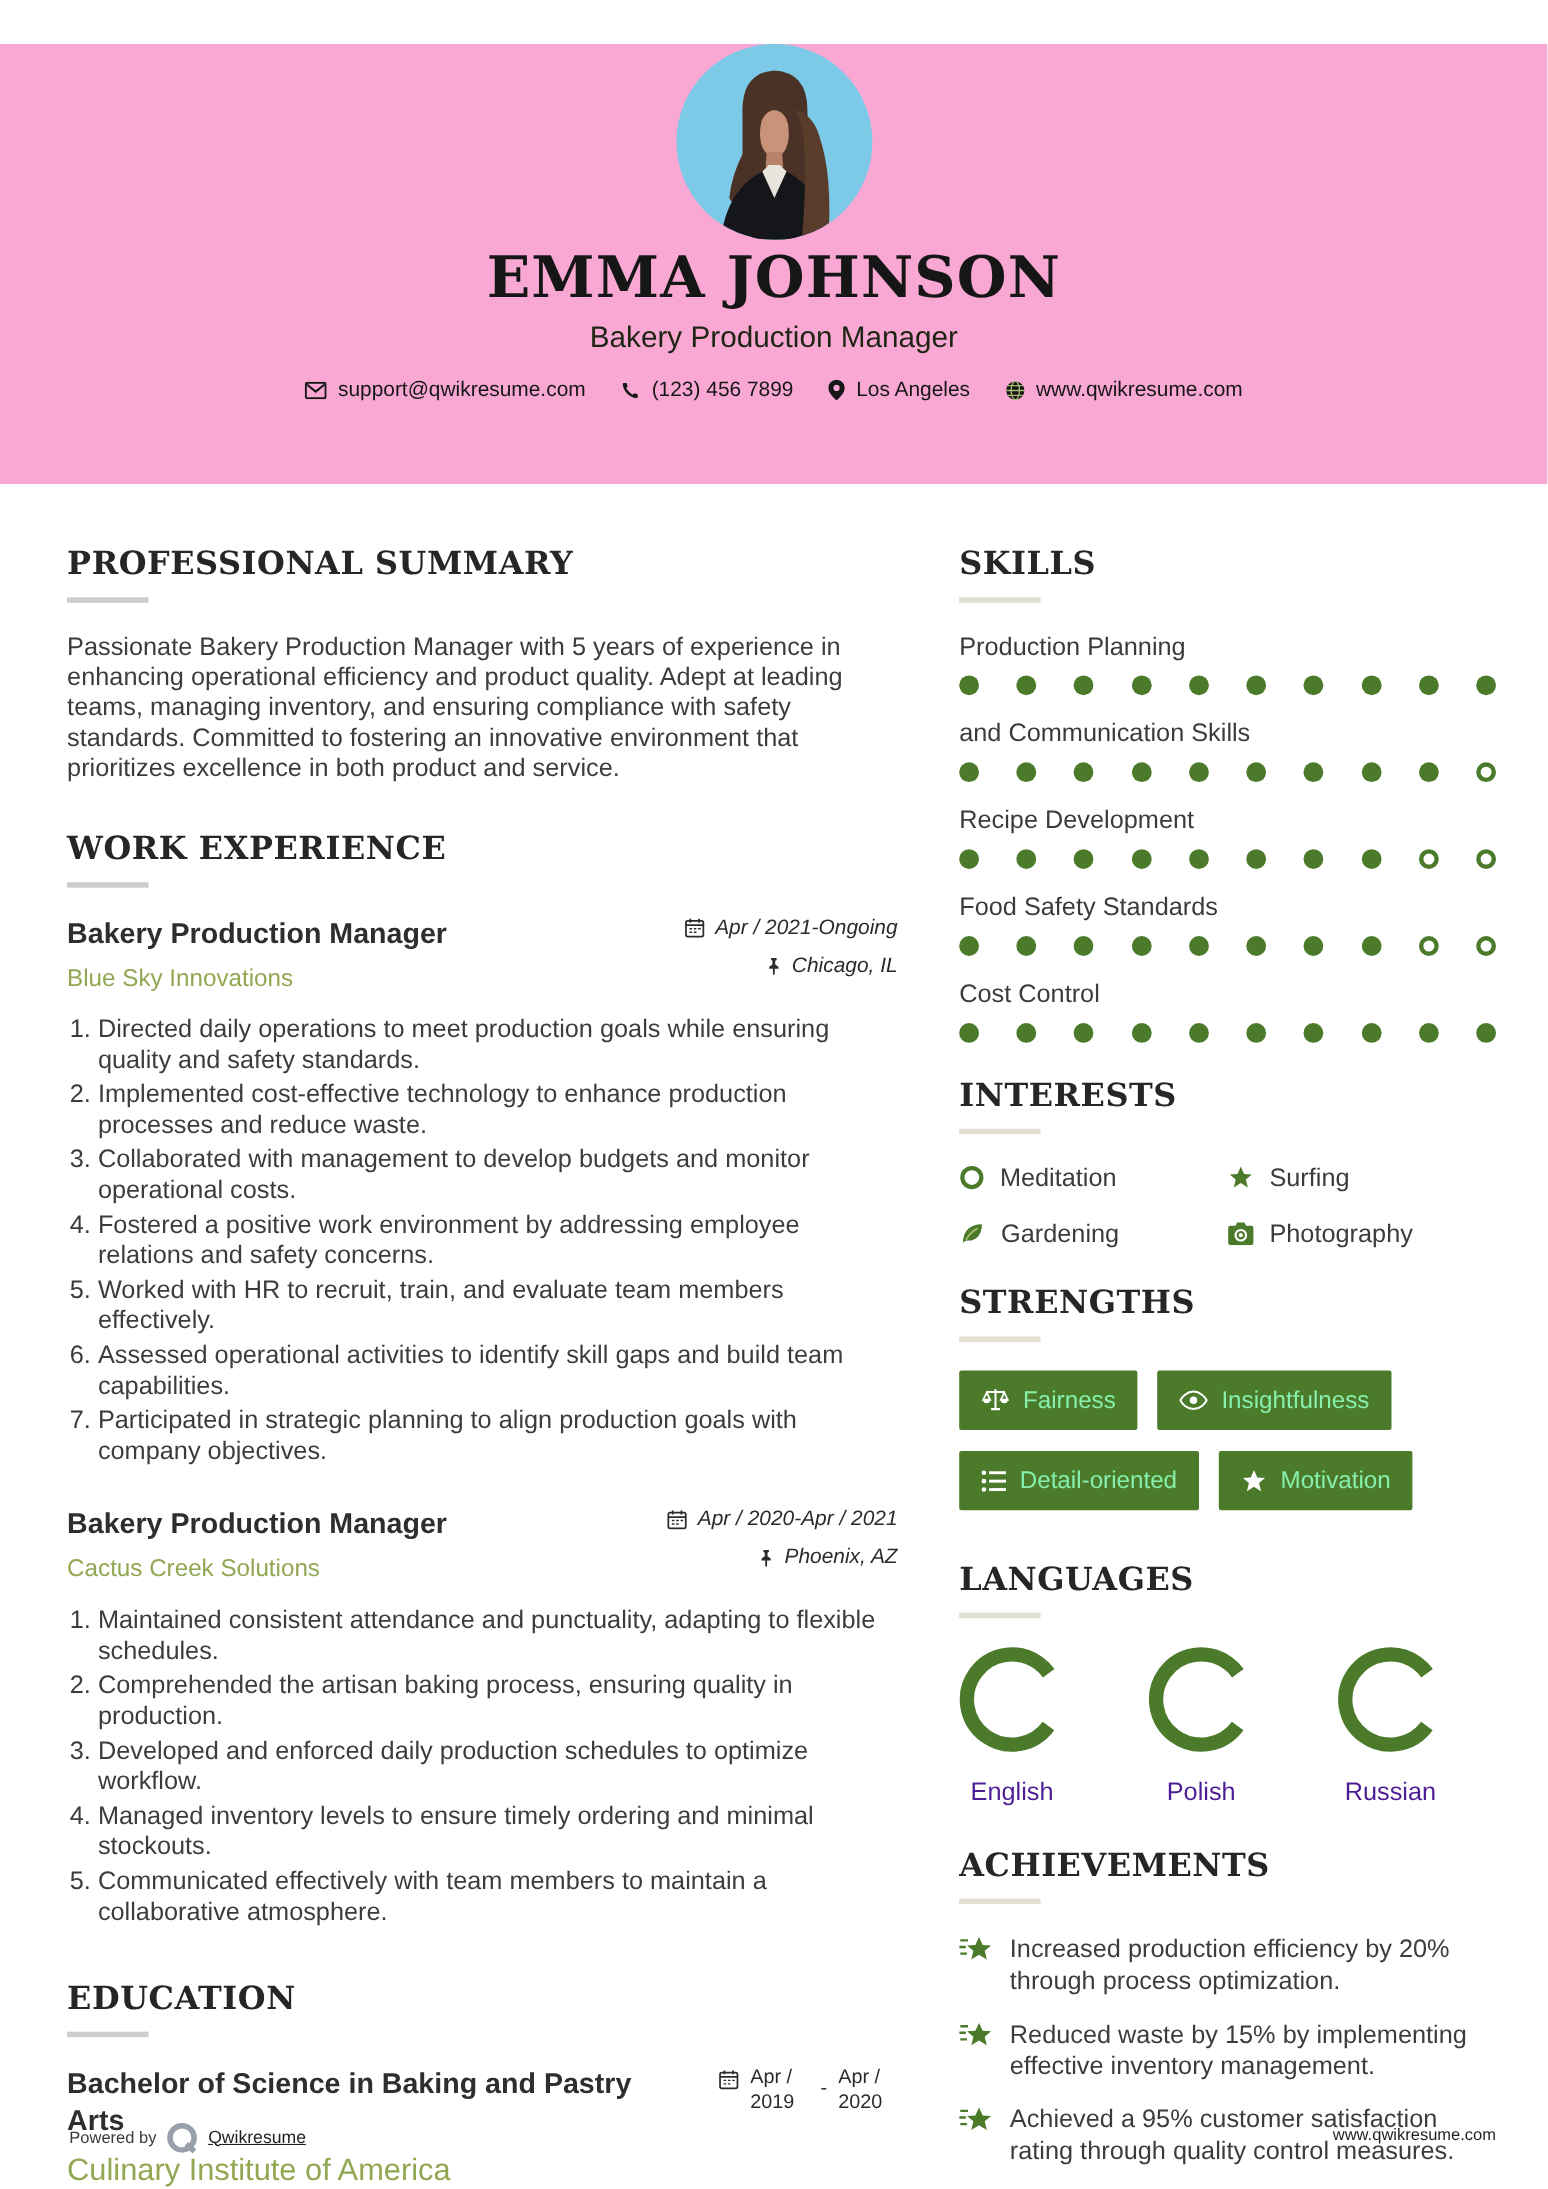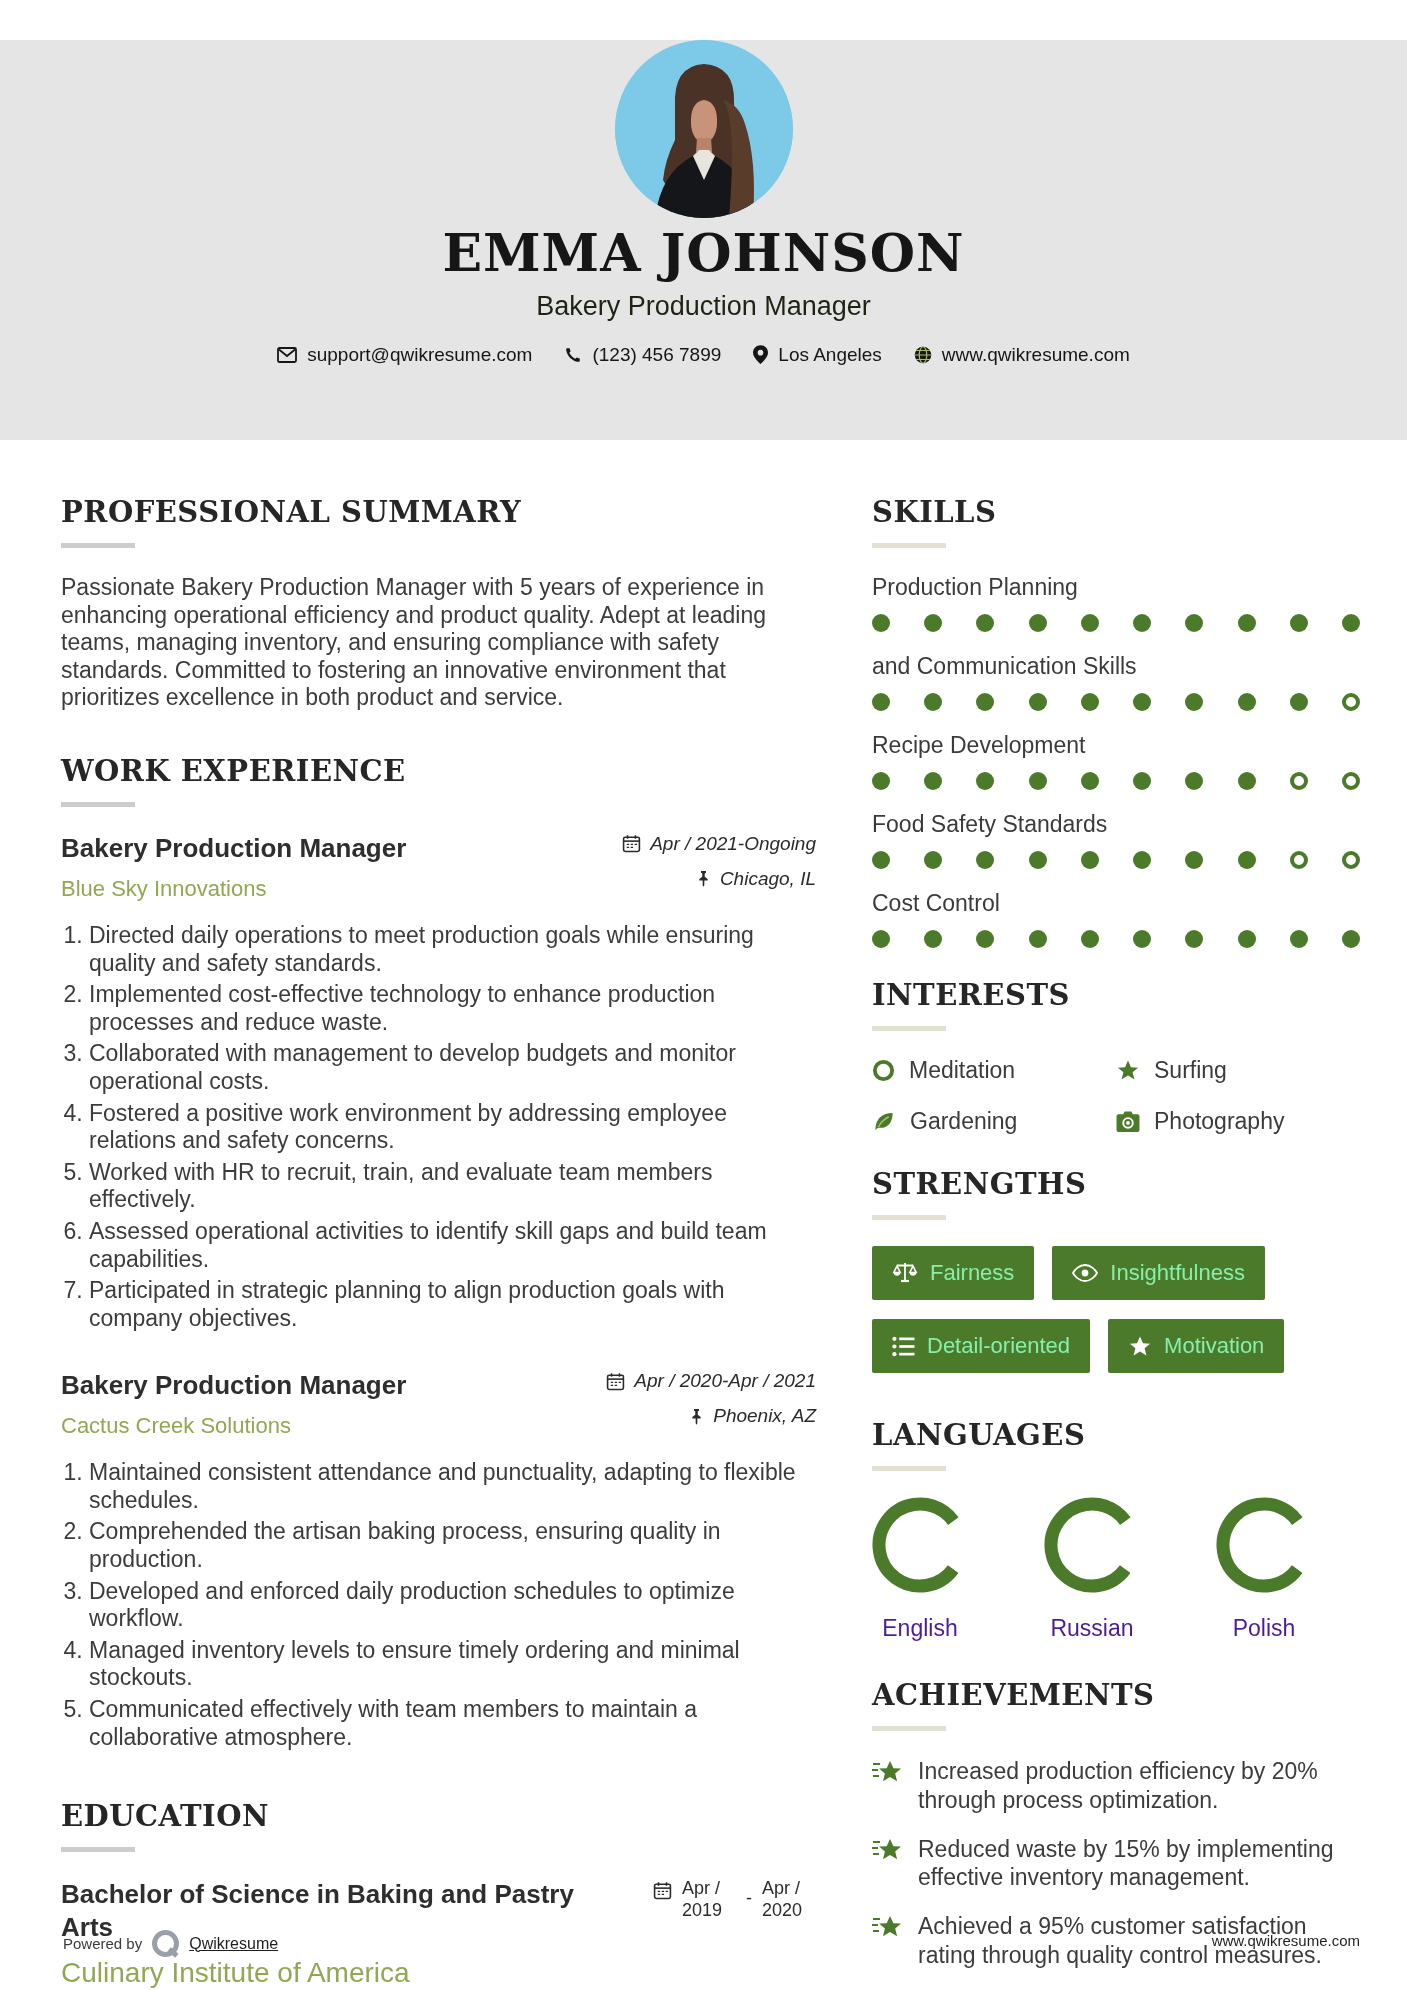--- a/index.html
+++ b/index.html
@@ -1,21 +1,21 @@
 <!DOCTYPE html>
 <html><head>
 <meta charset="utf-8">
 <style>
   * { margin:0; padding:0; box-sizing:border-box; }
   html,body { background:#ffffff; }
   body { font-family:"Liberation Sans", sans-serif; color:#3a3a3a; }
   .page { position:relative; width:1407px; height:1990px; background:#ffffff; overflow:hidden; }
 
   
-  .header { height:400px; background:#e5e5e5; text-align:center; }
+  .header { height:400px; background:#f9a8d4; text-align:center; }
   .avatar { width:178px; height:178px; border-radius:50%; background:#7cc9e8; margin:40px auto 8px; position:relative; overflow:hidden; }
   .avatar svg { position:absolute; left:0; top:0; }
   .person-name { font-family:"DejaVu Serif", serif; font-weight:bold; font-size:52px; letter-spacing:1px; color:#161616; line-height:1.05; }
   .person-title { font-size:27px; color:#1d2414; margin-top:10px; font-weight:500; }
   .contact-row { display:flex; justify-content:center; align-items:flex-start; gap:14px; margin-top:22px; font-size:19px; color:#161616; font-weight:500; }
   .contact-item { display:flex; align-items:center; gap:10px; margin:0 9px; }
   .contact-item svg { display:block; }
 
   
   .content { display:flex; padding:55px 47px 0 61px; gap:56px; }
@@ -404,27 +404,27 @@
           <div class="lang">
             <svg width="96" height="96" viewBox="0 0 96 96">
                 <circle cx="48" cy="48" r="41" fill="none" stroke="#4b7b2a" stroke-width="13" stroke-dasharray="206.08847807549043 257.610597594363" transform="rotate(35.99999999999999 48 48)"></circle>
               </svg>
             <div class="lang-label">English</div>
           </div>
           <div class="lang">
             <svg width="96" height="96" viewBox="0 0 96 96">
                 <circle cx="48" cy="48" r="41" fill="none" stroke="#4b7b2a" stroke-width="13" stroke-dasharray="206.08847807549043 257.610597594363" transform="rotate(35.99999999999999 48 48)"></circle>
               </svg>
-            <div class="lang-label">Russian</div>
+            <div class="lang-label">Polish</div>
           </div>
           <div class="lang">
             <svg width="96" height="96" viewBox="0 0 96 96">
                 <circle cx="48" cy="48" r="41" fill="none" stroke="#4b7b2a" stroke-width="13" stroke-dasharray="206.08847807549043 257.610597594363" transform="rotate(35.99999999999999 48 48)"></circle>
               </svg>
-            <div class="lang-label">Polish</div>
+            <div class="lang-label">Russian</div>
           </div>
         </div>
       </div>
 
       <div style="margin-top:36px;">
         <h2 class="sec">ACHIEVEMENTS</h2>
         <div class="sec-bar"></div>
         <div class="ach">
           <svg width="30" height="28" viewBox="0 0 30 28">
               <polygon points="18,2 21.4,9.2 29,9.6 23.2,14.5 25.1,22.3 18,18 11,22.3 12.9,14.5 7.1,9.6 14.7,9.2" fill="#4b7b2a"></polygon>

